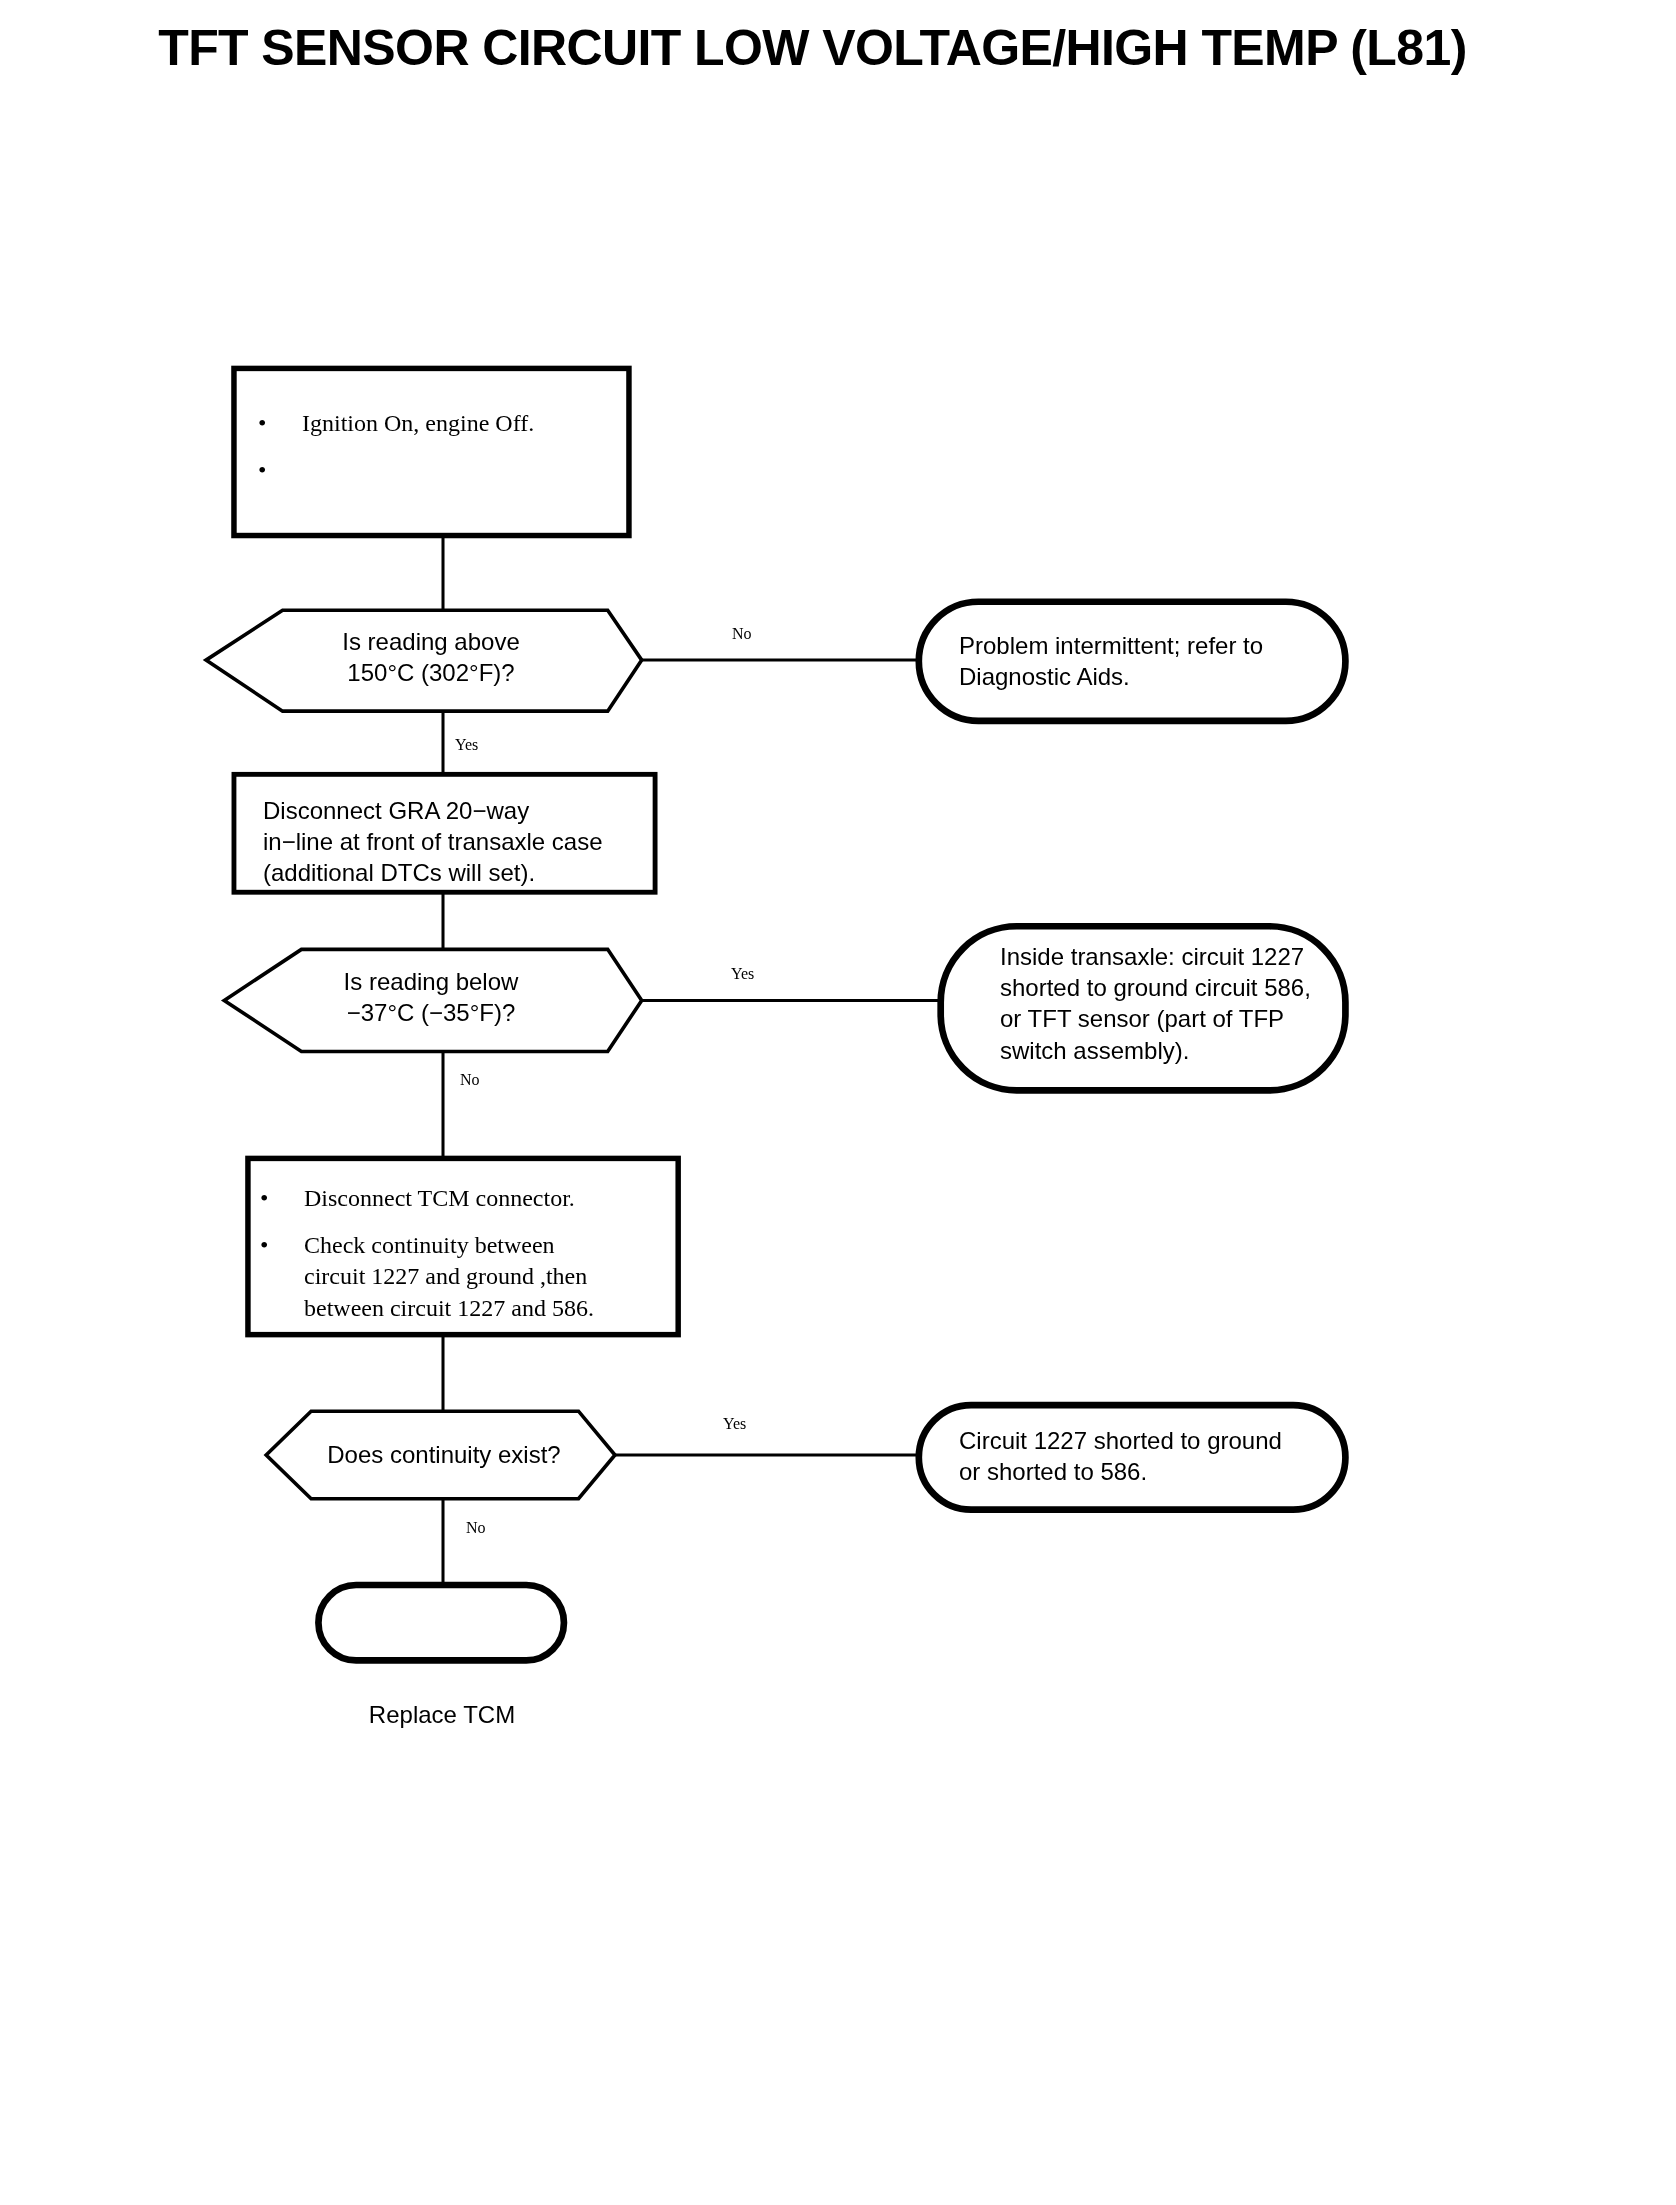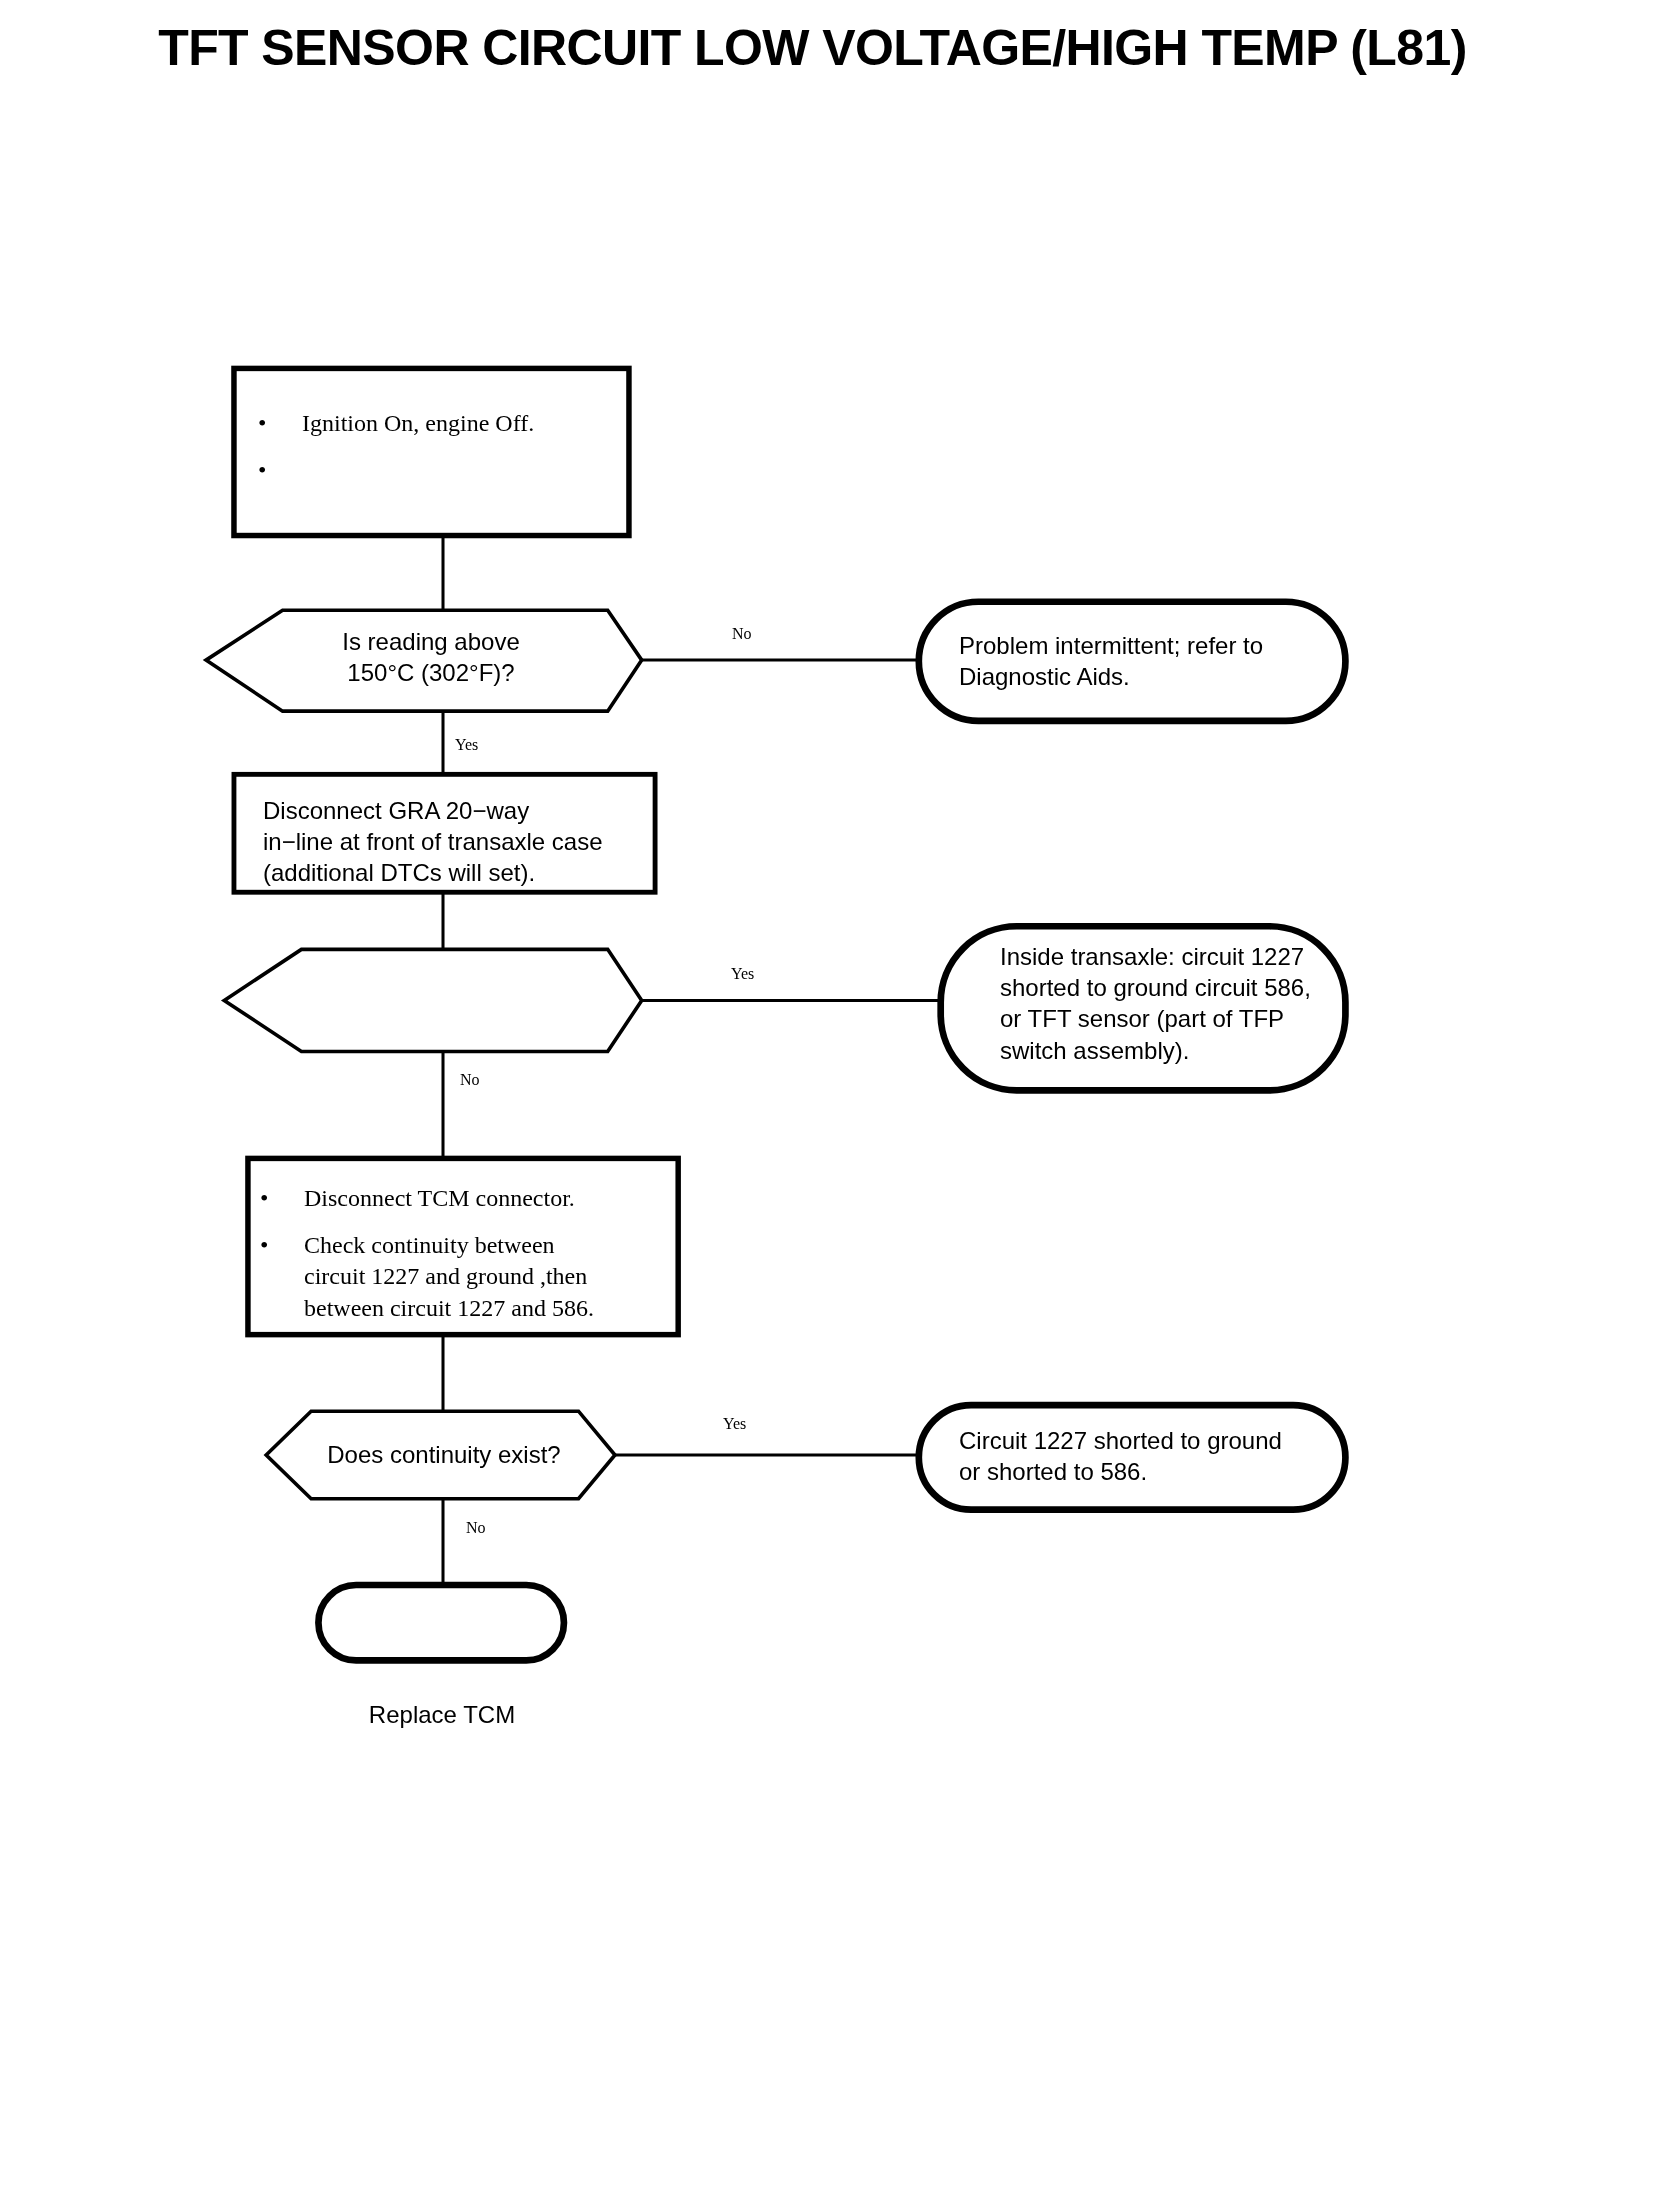--- a/index.html
+++ b/index.html
@@ -155,20 +155,22 @@
   <div class="node-text center" style="left:267px; top:626px; width:328px;">Is reading above
 150°C (302°F)?</div>
 
   <div class="node-text" style="left:959px; top:630px; width:377px;">Problem intermittent; refer to
 Diagnostic Aids.</div>
 
   <div class="node-text" style="left:263px; top:795px; width:389px;">Disconnect GRA 20−way
 in−line at front of transaxle case
 (additional DTCs will set).</div>
 
+  <div class="node-text center" style="left:267px; top:966px; width:328px;">Is reading below
+−37°C (−35°F)?</div>
 
   <div class="node-text" style="left:965px; top:941px; width:377px;margin-left:35px;">Inside transaxle: circuit 1227
 shorted to ground circuit 586,
 or TFT sensor (part of TFP
 switch assembly).</div>
 
   <div class="bullet-list" style="left:260px; top:1183px; width:401px;">
     <div class="bullet-row">
       <span class="bullet-dot">•</span>
       <span class="bullet-body">Disconnect TCM connector.</span>

